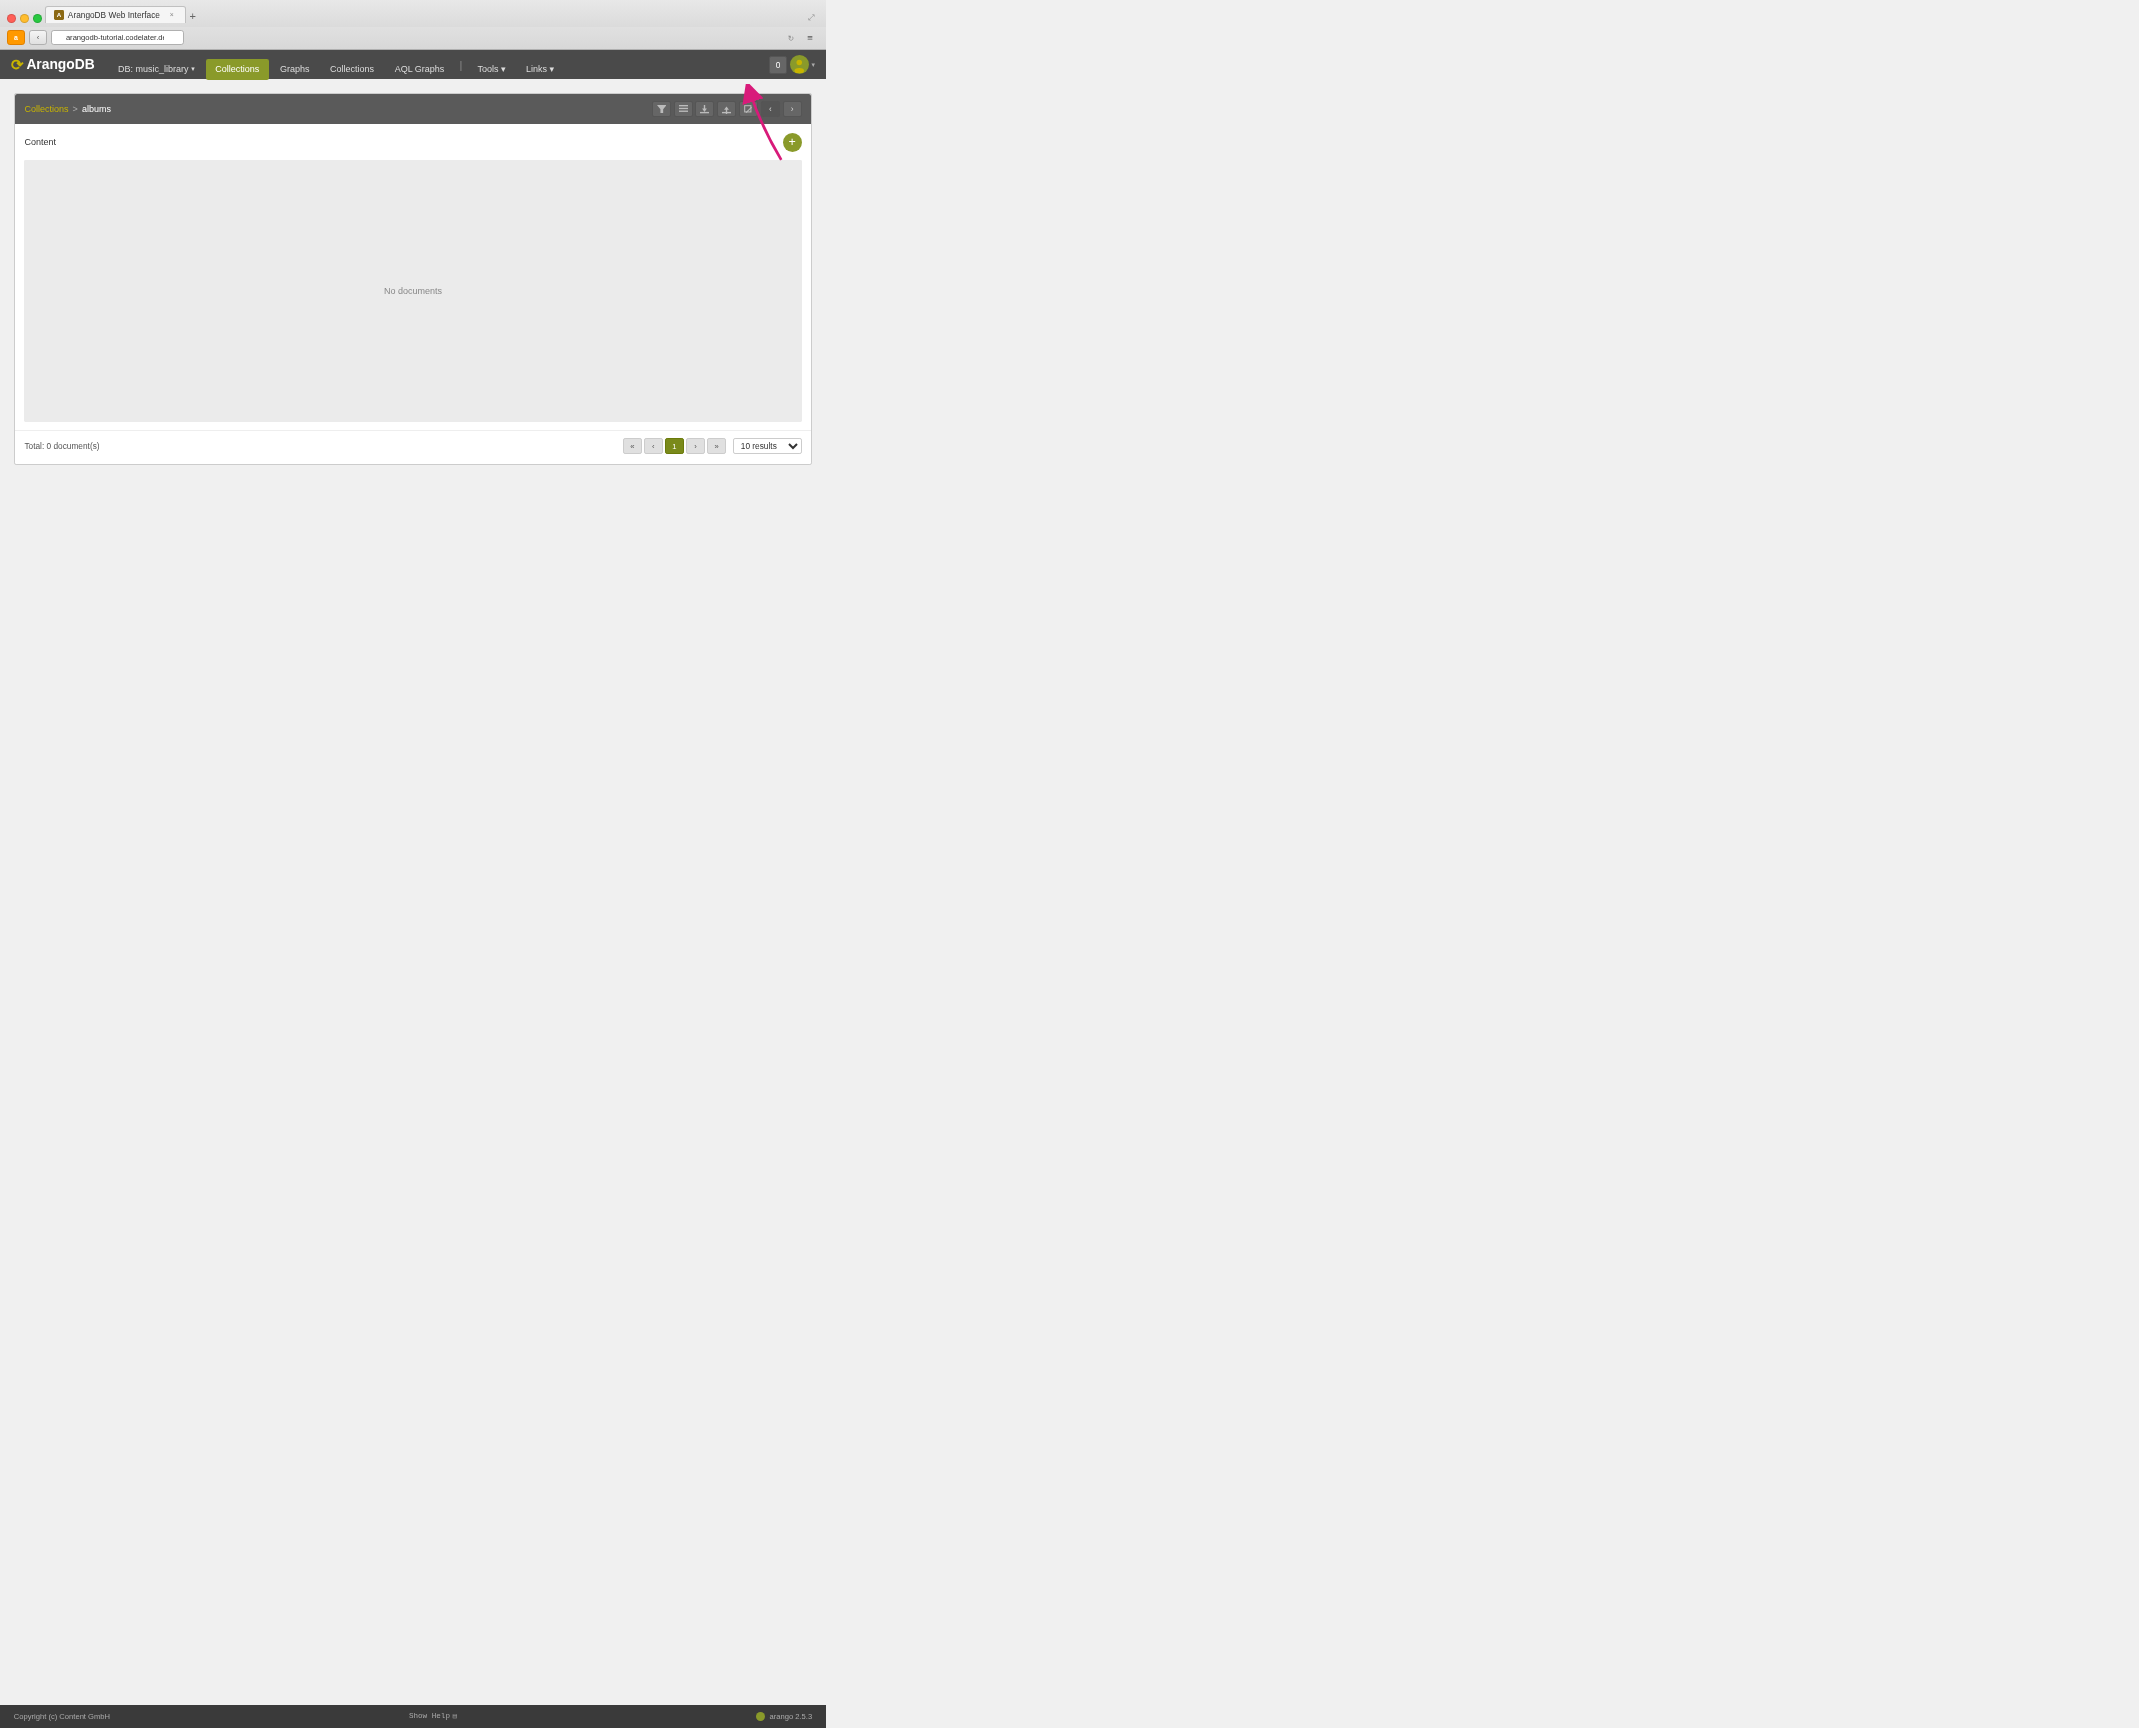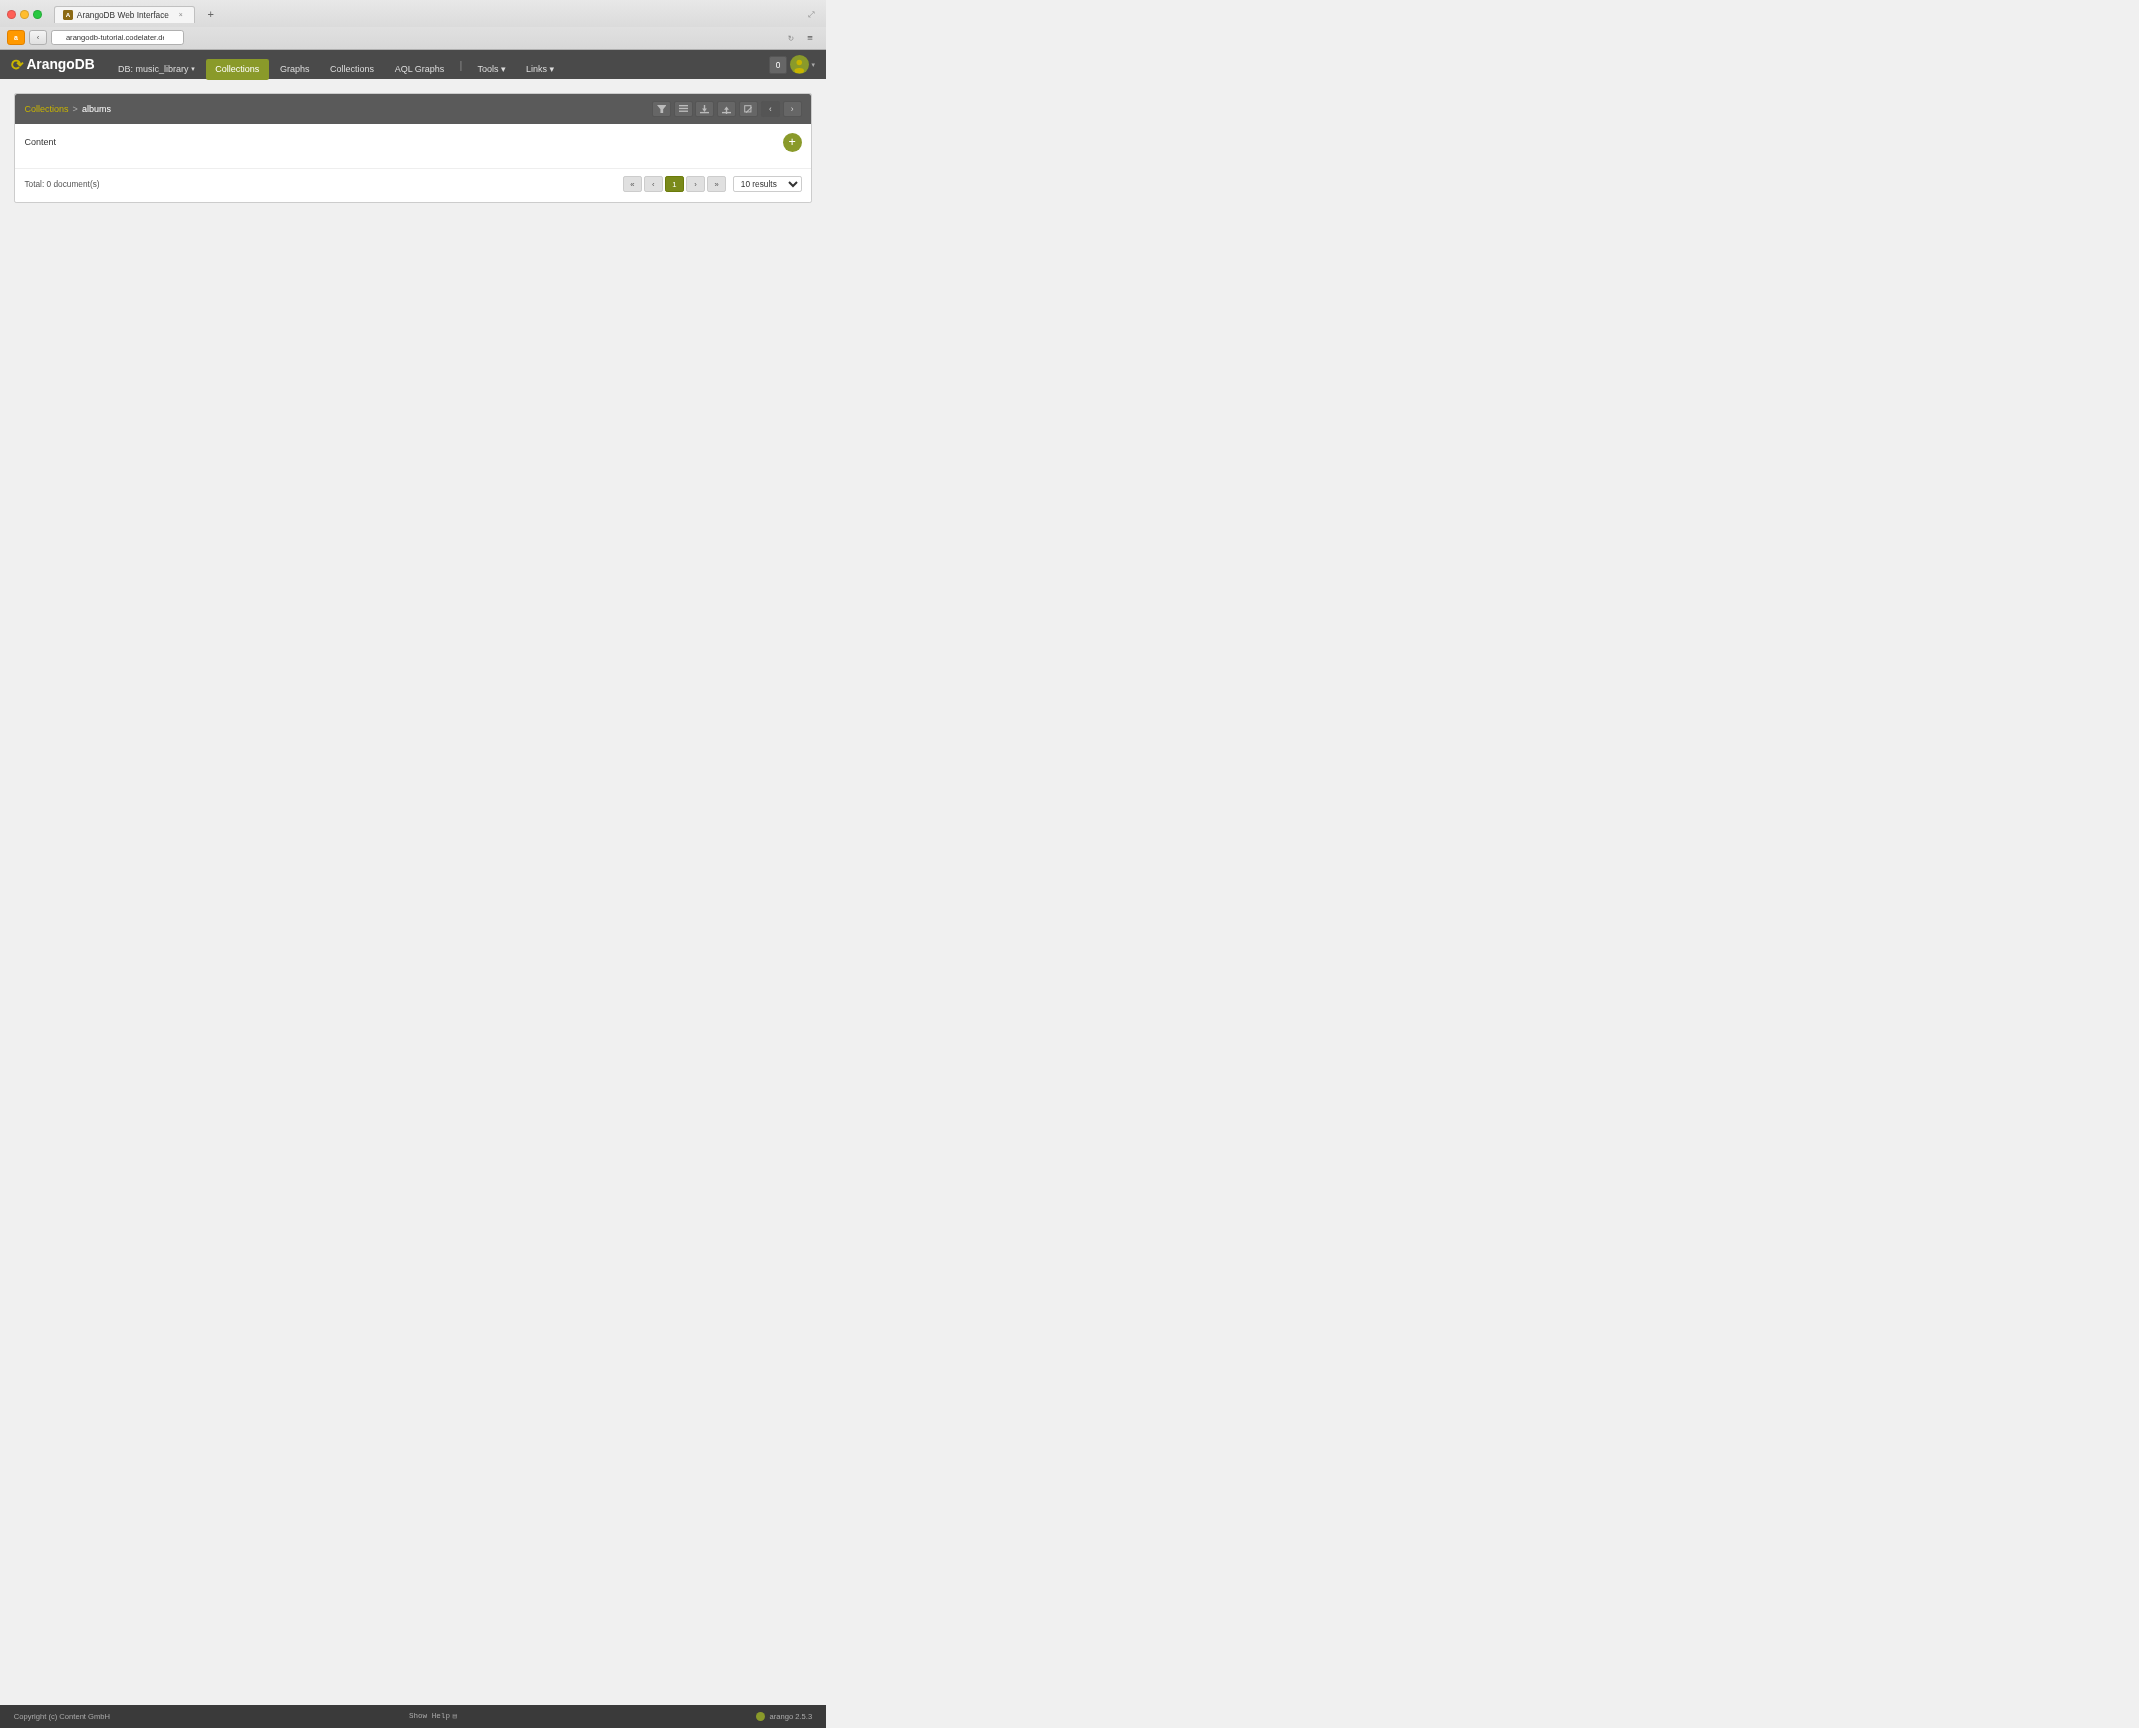--- a/index.html
+++ b/index.html
@@ -11,23 +11,23 @@
       min-height: 661px;
     }
 
     
     .browser-chrome {
       background: linear-gradient(to bottom, #e8e8e8, #d0d0d0);
       border-bottom: 0.7px solid #b0b0b0;
     }
     .browser-titlebar {
       display: flex;
-      align-items: center;
+      align-items: flex-end;
       padding: 5.5px 6.9px 4.1px;
-      gap: 9px;
+      gap: 0;
     }
     .traffic-lights {
       display: flex;
       gap: 4.1px;
       margin-right: 2.8px;
     }
     .traffic-light {
       width: 9px;
       height: 9px;
       border-radius: 50%;
@@ -562,20 +562,34 @@
     <div class="content-area">
       <div class="content-header">
         <span class="content-title">Content</span>
         <div style="position:relative;">
           <button class="add-doc-btn">
             <span>+</span>
           </button>
         </div>
       </div>
 
+      <div style="position:relative;">
+        <div class="documents-area">
+          <span class="no-documents">No documents</span>
+        </div>
+
+        <svg class="pink-arrow" width="55" height="83" viewBox="0 0 80 120" style="position:absolute;top:-76px;right:6.9px;pointer-events:none;">
+          <defs>
+            <marker id="arrowhead" markerWidth="8" markerHeight="8" refX="4" refY="4" orient="auto">
+              <polygon points="0,0 8,4 0,8" fill="#d81b7a"></polygon>
+            </marker>
+          </defs>
+          <path d="M 60 110 Q 30 60 14 10" stroke="#d81b7a" stroke-width="4" fill="none" marker-end="url(#arrowhead)"></path>
+        </svg>
+      </div>
     </div>
 
     <div class="pagination-bar">
       <span class="total-label">Total: 0 document(s)</span>
       <div style="display:flex;align-items:center;gap:6.9px;">
         <div class="pagination-controls">
           <button class="page-btn">«</button>
           <button class="page-btn">‹</button>
           <button class="page-btn active">1</button>
           <button class="page-btn">›</button>

